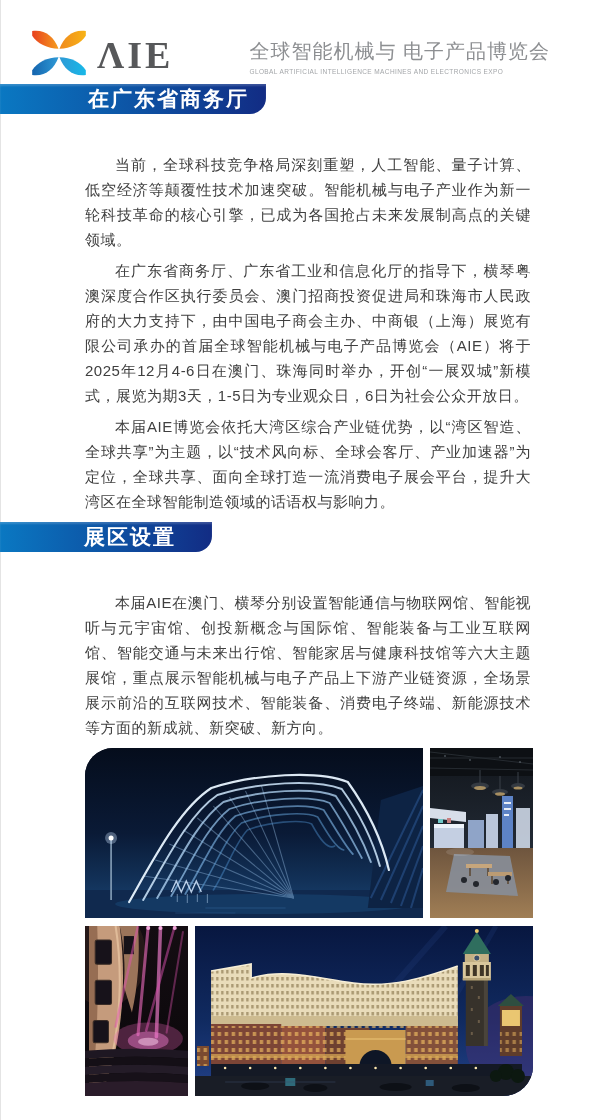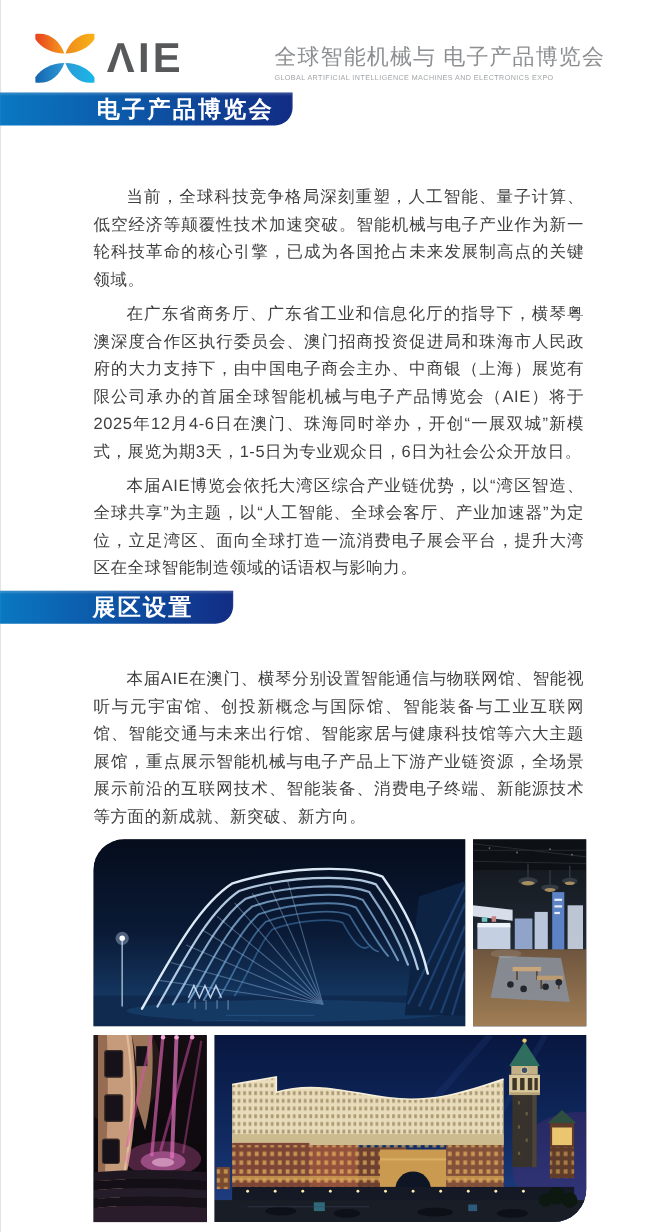--- a/index.html
+++ b/index.html
@@ -2,36 +2,36 @@
 <html><head>
 <meta charset="utf-8">
 <style>
   * { margin:0; padding:0; box-sizing:border-box; }
   html,body { background:#fff; }
   body { width:608px; height:1120px; font-family:"Liberation Sans", sans-serif; overflow:hidden; }
   .page { width:608px; height:1120px; background:#fff; box-shadow: inset 1px 0 0 #e4e4e4; overflow:hidden; }
 
   
   .hdr { display:flex; justify-content:space-between; align-items:flex-start; margin:30px 58px 0 30px; height:48px; }
-  .logo { display:flex; align-items:flex-start; gap:9px; }
+  .logo { display:flex; align-items:center; gap:9px;font-family:Liberation Serif, serif; }
   .logo-word { font-size:38px; font-weight:700; color:#57585a; letter-spacing:3px; line-height:46px; }
   .titles { text-align:left; margin-top:8px; }
   .t-zh { font-size:20px; color:#8d8f92; letter-spacing:1px; }
   .t-en { font-size:6.5px; color:#a3a6a9; letter-spacing:0.4px; margin-top:3px; }
 
   
   .banner { height:30px; display:flex; align-items:center; color:#fff; font-weight:700; font-size:21px; letter-spacing:2px;
             background:linear-gradient(90deg,#0a78c2 0%, #0d55a6 48%, #122c84 100%);
             border-bottom-right-radius:16px; box-shadow: inset 0 2px 2px rgba(255,255,255,.18); }
   .banner1 { width:266px; margin-top:6px; padding-left:88px; }
   .banner2 { width:212px; margin-top:8px; padding-left:84px;font-family:Liberation Mono, monospace; }
 
   
   .textblock { margin-left:85px; width:446px; }
-  .tb1 { margin-top:53px; }
+  .tb1 { margin-top:38px; }
   .tb2 { margin-top:38px; }
   .textblock p { font-size:15px; line-height:25px; color:#3f3f3f; text-align:justify; text-indent:2em; margin-bottom:6px; letter-spacing:0.5px; }
 
   
   .photo-grid { margin:8px 0 0 85px; width:448px; }
   .prow { display:flex; gap:7px; }
   .prow2 { margin-top:8px; }
   figure.ph { overflow:hidden; background:#0a1020; }
   .ph svg { display:block; width:100%; height:100%; }
   .ph1 { width:338px; height:170px; border-top-left-radius:28px; }
@@ -74,27 +74,27 @@
       </span>
       <span class="logo-word">ΛIE</span>
     </div>
     <div class="titles">
       <div class="t-zh">全球智能机械与 电子产品博览会</div>
       <div class="t-en">GLOBAL ARTIFICIAL INTELLIGENCE MACHINES AND ELECTRONICS EXPO</div>
     </div>
   </div>
 
   <div class="banner banner1">
-    <span>电子产品博览会</span>
+    <span>在广东省商务厅</span>
   </div>
 
   <div class="textblock tb1">
     <p>当前，全球科技竞争格局深刻重塑，人工智能、量子计算、低空经济等颠覆性技术加速突破。智能机械与电子产业作为新一轮科技革命的核心引擎，已成为各国抢占未来发展制高点的关键领域。</p>
     <p>在广东省商务厅、广东省工业和信息化厅的指导下，横琴粤澳深度合作区执行委员会、澳门招商投资促进局和珠海市人民政府的大力支持下，由中国电子商会主办、中商银（上海）展览有限公司承办的首届全球智能机械与电子产品博览会（AIE）将于2025年12月4-6日在澳门、珠海同时举办，开创“一展双城”新模式，展览为期3天，1-5日为专业观众日，6日为社会公众开放日。</p>
-    <p>本届AIE博览会依托大湾区综合产业链优势，以“湾区智造、全球共享”为主题，以“人工智能、全球会客厅、产业加速器”为定位，立足湾区、面向全球打造一流消费电子展会平台，提升大湾区在全球智能制造领域的话语权与影响力。</p>
+    <p>本届AIE博览会依托大湾区综合产业链优势，以“湾区智造、全球共享”为主题，以“技术风向标、全球会客厅、产业加速器”为定位，全球共享、面向全球打造一流消费电子展会平台，提升大湾区在全球智能制造领域的话语权与影响力。</p>
   </div>
 
   <div class="banner banner2">
     <span>展区设置</span>
   </div>
 
   <div class="textblock tb2">
     <p>本届AIE在澳门、横琴分别设置智能通信与物联网馆、智能视听与元宇宙馆、创投新概念与国际馆、智能装备与工业互联网馆、智能交通与未来出行馆、智能家居与健康科技馆等六大主题展馆，重点展示智能机械与电子产品上下游产业链资源，全场景展示前沿的互联网技术、智能装备、消费电子终端、新能源技术等方面的新成就、新突破、新方向。</p>
   </div>
 

